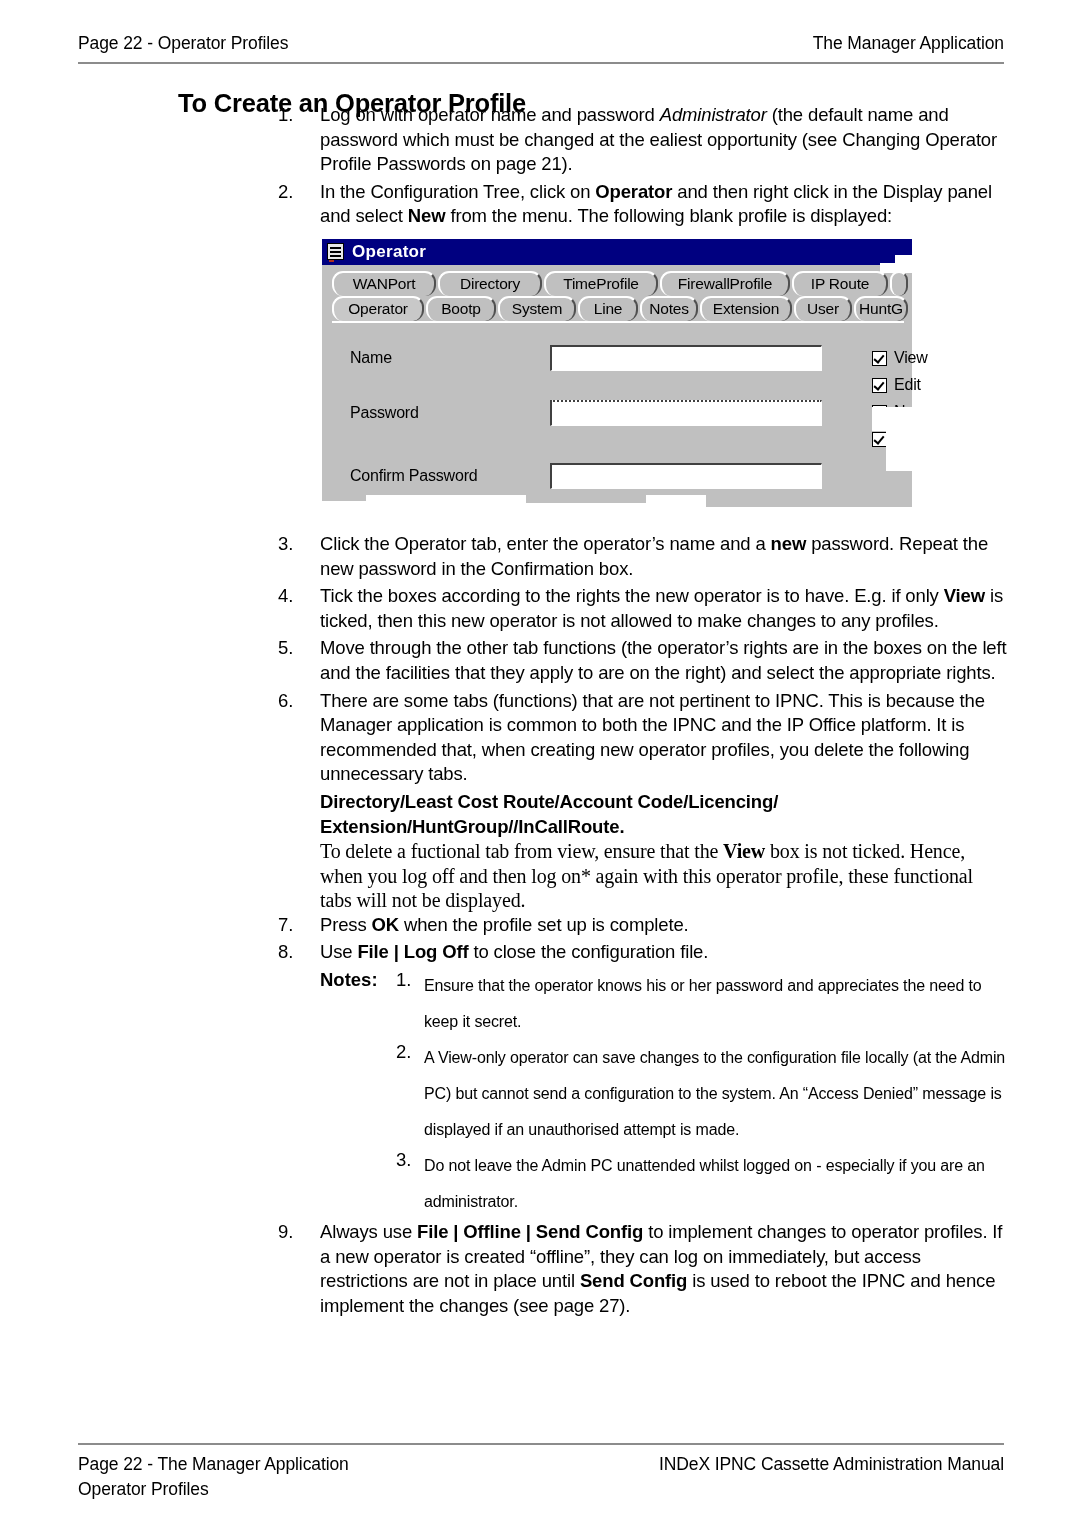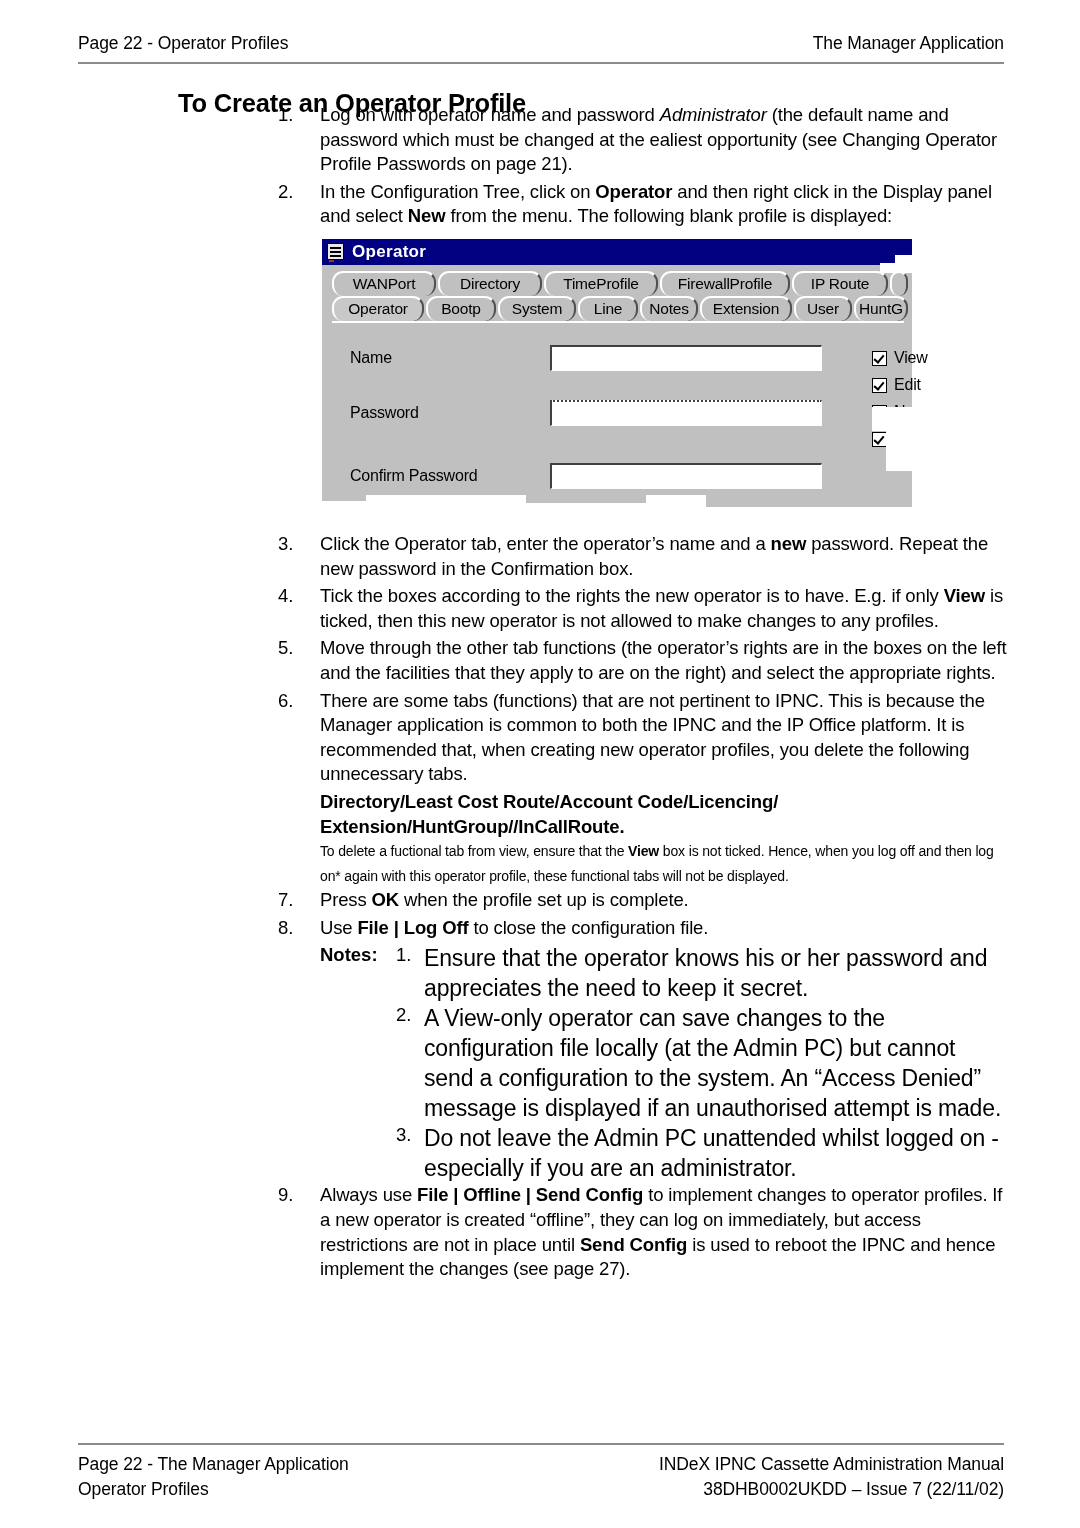--- a/index.html
+++ b/index.html
@@ -79,23 +79,24 @@
     flex: 1 1 auto;
     font-size: 18.5px;
     line-height: 24.6px;
     letter-spacing: -0.15px;
   }
   .step-body b { font-weight: bold; }
   .step-body i { font-style: italic; }
 
   .indent-block {
     margin-left: 42px;
-    font-size: 14px;
+    font-size: 20px;
     line-height: 24.6px;
     letter-spacing: -0.15px;
+    font-family: Liberation Serif, serif;
   }
   .sub-bold {
     margin-left: 42px;
     font-weight: bold;
     font-size: 18.5px;
     line-height: 24.6px;
     letter-spacing: -0.15px;
   }
 
   
@@ -115,22 +116,22 @@
     display: flex;
     align-items: flex-start;
   }
   .note-num {
     flex: 0 0 28px;
     font-size: 18.5px;
     line-height: 24.6px;
   }
   .note-text {
     flex: 1 1 auto;
-    font-size: 23px;
-    line-height: 30px;
+    font-size: 16px;
+    line-height: 36px;
     letter-spacing: -0.15px;
   }
 
   
   .dialog-holder {
     position: relative;
     margin: 8px 0 10px -0px;
     width: 620px;
     left: 42px;
     height: 285px;
@@ -494,17 +495,16 @@
   </div>
 
   <div class="footer-rule"></div>
   <div class="footer">
     <div class="footer-line">
       <span class="footer-left">Page 22 - The Manager Application</span>
       <span class="footer-right">INDeX IPNC Cassette Administration Manual</span>
     </div>
     <div class="footer-line">
       <span class="footer-left">Operator Profiles</span>
-      <span class="footer-right">38DHB0002UKDD – Issue 7 (22/11/02)</span>
     </div>
   </div>
 
 </div>
 
 </body></html>

